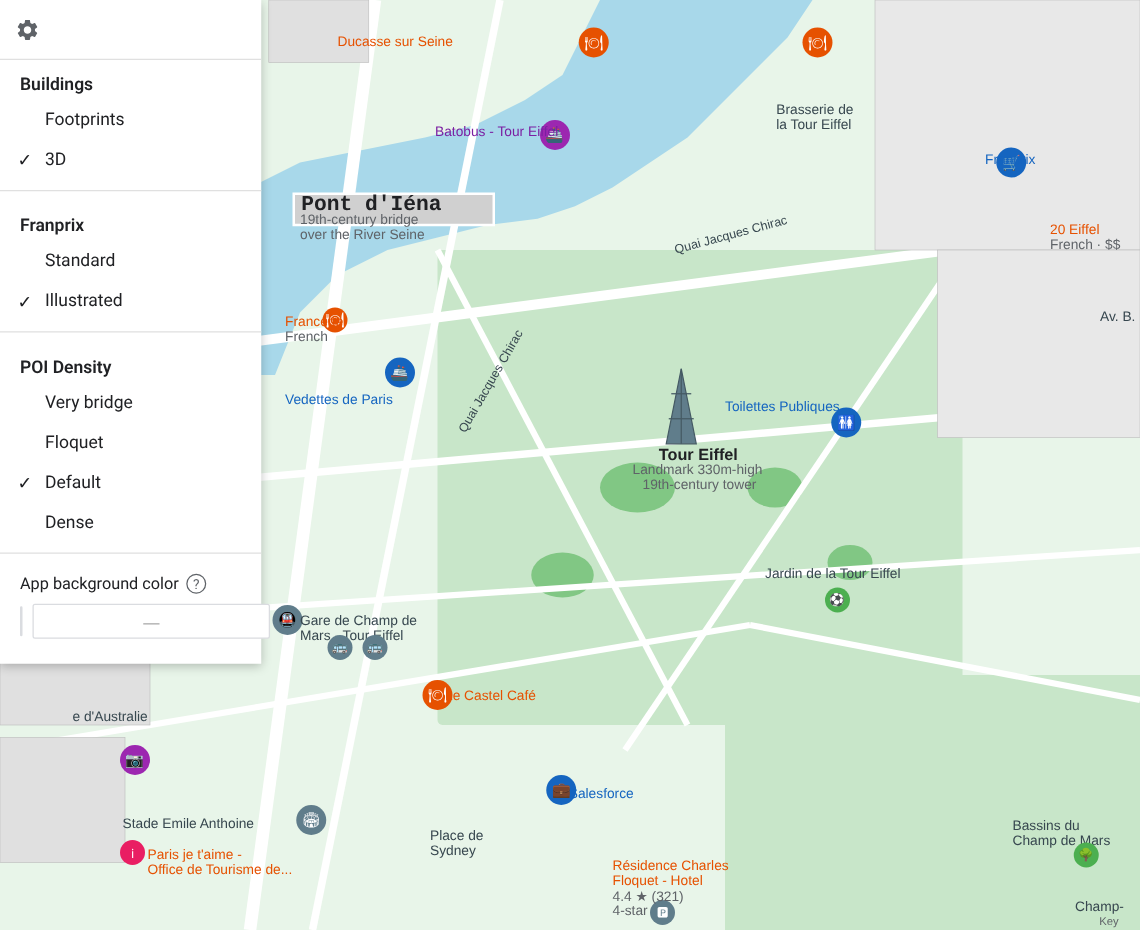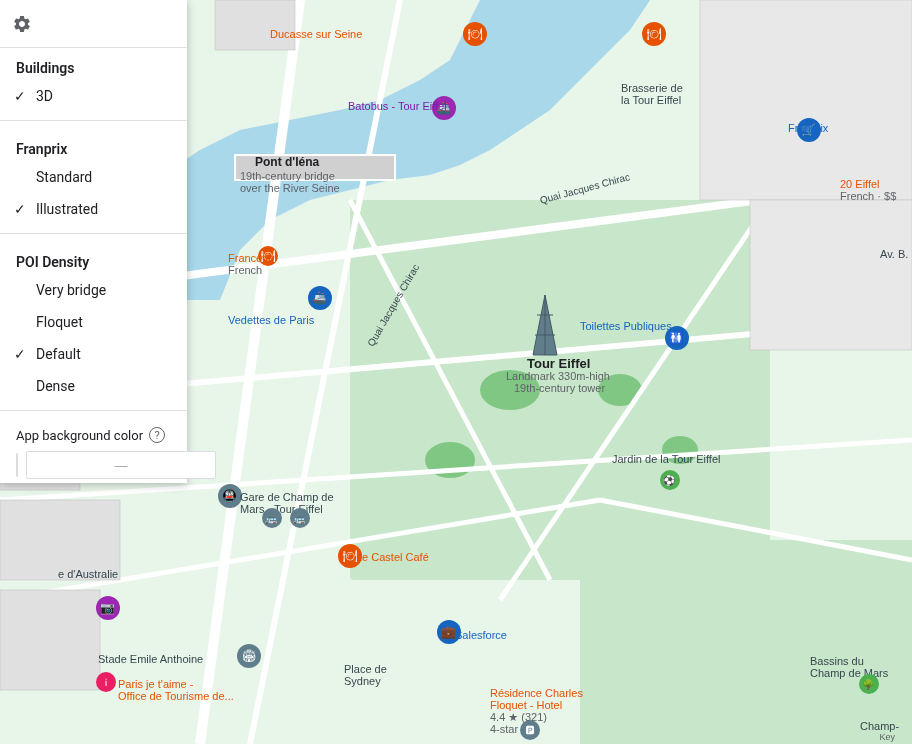--- a/index.html
+++ b/index.html
@@ -25,24 +25,25 @@
       box-shadow: 0 1px 4px rgba(0,0,0,0.3);
       display: flex; align-items: center; justify-content: center;
       cursor: pointer;
       z-index: 100;
     }
 
     
     #settings-panel {
       position: absolute;
       top: 0; left: 0;
-      width: 187px;
+      width: 209px;
       background: white;
       box-shadow: 0 2px 8px rgba(0,0,0,0.25);
       z-index: 200;
+      padding-bottom: 16px;
     }
 
     .panel-top-bar {
       height: 48px;
       display: flex;
       align-items: center;
       padding: 0 12px;
       border-bottom: 1px solid #e0e0e0;
     }
 
@@ -210,21 +211,21 @@
   <div class="poi-marker" style="left:642px;top:22px;background:#e65100;">🍽</div>
 
   <div class="map-label dark" style="left:621px;top:82px">Brasserie de<br>la Tour Eiffel</div>
 
   <div class="poi-marker" style="left:432px;top:96px;background:#9c27b0;">🚢</div>
   <div class="map-label purple" style="left:348px;top:100px">Batobus - Tour Eiffel</div>
 
   <div class="poi-marker" style="left:797px;top:118px;background:#1565c0;">🛒</div>
   <div class="map-label blue" style="left:788px;top:122px">Franprix</div>
 
-  <div class="map-label bold" style="left:255px;top:155px;font-size:12px;">Pont d'Iéna</div>
+  <div class="map-label bold" style="left:241px;top:155px;font-size:17px;font-family:Liberation Mono, monospace;">Pont d'Iéna</div>
   <div class="map-label" style="left:240px;top:170px">19th-century bridge</div>
   <div class="map-label" style="left:240px;top:182px">over the River Seine</div>
 
   <div class="map-label orange" style="left:840px;top:178px">20 Eiffel</div>
   <div class="map-label" style="left:840px;top:190px">French · $$</div>
 
   <div class="poi-marker" style="left:258px;top:246px;background:#e65100;width:20px;height:20px;">🍽</div>
   <div class="map-label orange" style="left:228px;top:252px">Francette</div>
   <div class="map-label" style="left:228px;top:264px">French</div>
 
@@ -290,20 +291,23 @@
 
 <div id="settings-panel">
   <div class="panel-top-bar">
     <svg width="20" height="20" viewBox="0 0 24 24" fill="#5f6368">
       <path d="M19.14,12.94c0.04-0.3,0.06-0.61,0.06-0.94c0-0.32-0.02-0.64-0.07-0.94l2.03-1.58c0.18-0.14,0.23-0.41,0.12-0.61 l-1.92-3.32c-0.12-0.22-0.37-0.29-0.59-0.22l-2.39,0.96c-0.5-0.38-1.03-0.7-1.62-0.94L14.4,2.81c-0.04-0.24-0.24-0.41-0.48-0.41 h-3.84c-0.24,0-0.43,0.17-0.47,0.41L9.25,5.35C8.66,5.59,8.12,5.92,7.63,6.29L5.24,5.33c-0.22-0.08-0.47,0-0.59,0.22L2.74,8.87 C2.62,9.08,2.66,9.34,2.86,9.48l2.03,1.58C4.84,11.36,4.8,11.69,4.8,12s0.02,0.64,0.07,0.94l-2.03,1.58 c-0.18,0.14-0.23,0.41-0.12,0.61l1.92,3.32c0.12,0.22,0.37,0.29,0.59,0.22l2.39-0.96c0.5,0.38,1.03,0.7,1.62,0.94l0.36,2.54 c0.05,0.24,0.24,0.41,0.48,0.41h3.84c0.24,0,0.44-0.17,0.47-0.41l0.36-2.54c0.59-0.24,1.13-0.56,1.62-0.94l2.39,0.96 c0.22,0.08,0.47,0,0.59-0.22l1.92-3.32c0.12-0.22,0.07-0.47-0.12-0.61L19.14,12.94z M12,15.6c-1.98,0-3.6-1.62-3.6-3.6 s1.62-3.6,3.6-3.6s3.6,1.62,3.6,3.6S13.98,15.6,12,15.6z"></path>
     </svg>
   </div>
 
   <div class="section-header">Buildings</div>
 
+  <div class="menu-item">
+    <span>Footprints</span>
+  </div>
 
   <div class="menu-item">
     <span class="checkmark">✓</span>
     <span>3D</span>
   </div>
 
   <div class="divider"></div>
 
   <div class="section-header">Franprix</div>
 

